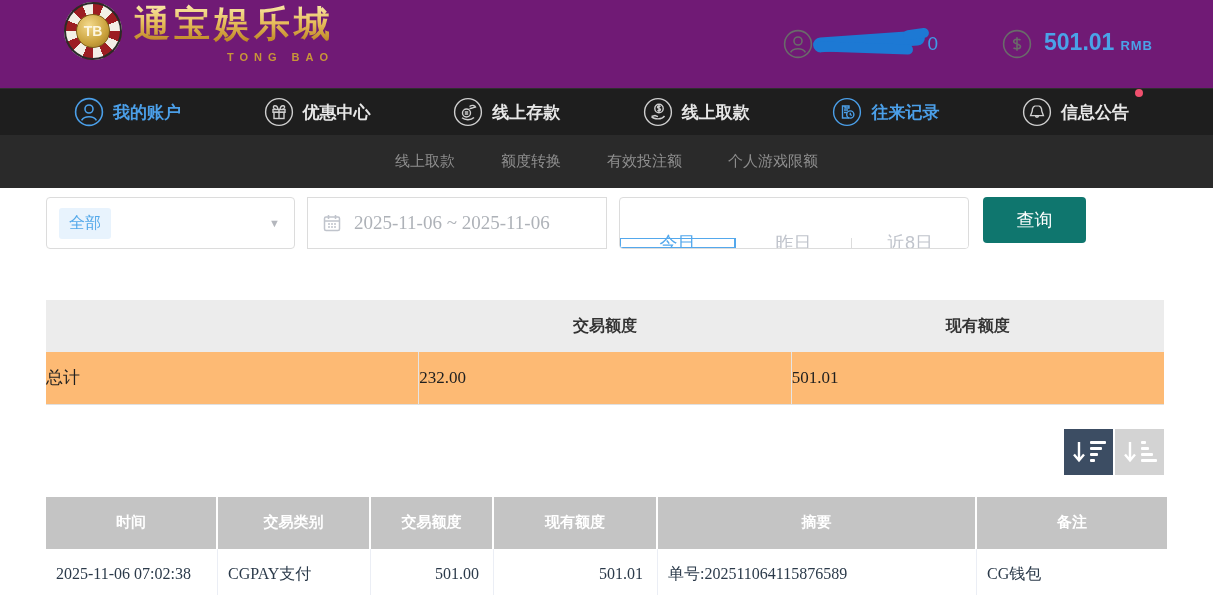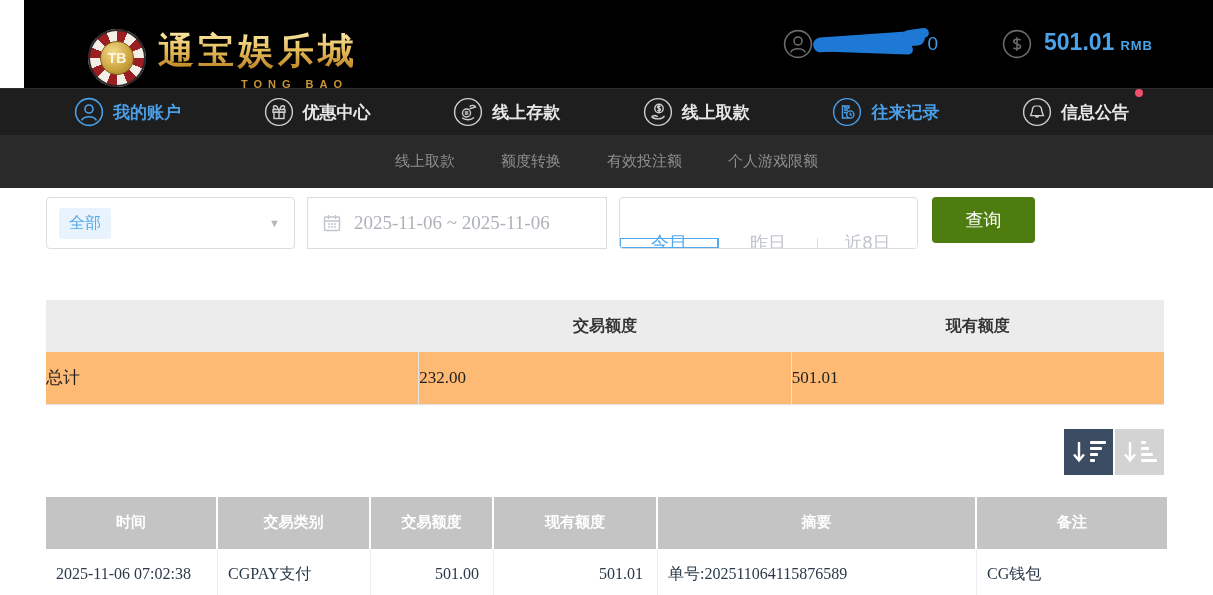--- a/index.html
+++ b/index.html
@@ -1,35 +1,35 @@
 <!DOCTYPE html>
 <html><head>
 <meta charset="utf-8">
 <style>
   * { margin:0; padding:0; box-sizing:border-box; }
   html,body { width:1213px; height:595px; overflow:hidden; background:#fff;
     font-family:"Liberation Sans", sans-serif; }
   .num { font-family:"Liberation Serif", serif; }
 
   
-  .topbar { height:88px; background:#000000; display:flex; align-items:flex-end; position:relative;margin-left:24px; }
+  .topbar { height:88px; background:#701a75; display:flex; align-items:flex-start; position:relative; }
   .logo-wrap { display:flex; align-items:center; margin-left:64px; }
   .chip { width:58px; height:58px; border-radius:50%;
     background:repeating-conic-gradient(#9c1d22 0deg 22.5deg, #f3efe6 22.5deg 45deg);
     display:flex; align-items:center; justify-content:center;
     box-shadow:0 0 0 2px #2a2a2a inset; }
   .chip-center { width:34px; height:34px; border-radius:50%;
     background:radial-gradient(circle at 38% 32%, #f3d98b, #caa23c 60%, #9a7420);
     border:1px solid #7a5c18; color:#fdf6e0; font-weight:bold; font-size:14px;
     display:flex; align-items:center; justify-content:center; }
   .logo-text { margin-left:12px; position:relative; padding-bottom:12px; }
   .logo-title { font-size:36px; font-weight:bold; letter-spacing:4px;
     background:linear-gradient(180deg,#f9e7a6 10%, #e8bf5e 45%, #b97f1d 90%);
     -webkit-background-clip:text; background-clip:text; color:transparent; }
-  .logo-sub { position:absolute; right:10px; bottom:-2px; font-size:11px; font-weight:bold;
+  .logo-sub { position:absolute; right:0; bottom:-2px; font-size:11px; font-weight:bold;
     letter-spacing:6px; color:#c89638; }
 
   .top-right { position:absolute; right:60px; top:0; height:88px; display:flex; align-items:center; gap:64px; }
   .acct { display:flex; align-items:center; position:relative; }
   .ring-icon { width:30px; height:30px; color:#6a6a6a; flex:0 0 auto; }
   .scribble { position:relative; margin-left:6px; width:112px; height:26px; }
   .scribble .blob1 { position:absolute; left:-6px; top:3px; width:112px; height:15px;
     background:#1d79d4; border-radius:9px; transform:rotate(-4deg); }
   .scribble .blob2 { position:absolute; left:-2px; top:12px; width:96px; height:10px;
     background:#1d79d4; border-radius:6px; transform:rotate(2deg); }
@@ -63,26 +63,26 @@
     display:flex; align-items:center; padding:0 12px; position:relative; background:#fff; }
   .select-chip { background:#e8f3fd; color:#52a8ea; font-size:16px; padding:5px 10px;
     border-radius:3px; }
   .select-caret { position:absolute; right:14px; color:#b4b7bd; font-size:11px; }
   .date-box { width:300px; height:52px; border:1px solid #dcdcdc; border-radius:0;
     display:flex; align-items:center; margin-left:12px; padding:0 14px; gap:12px; background:#fff; }
   .cal-icon { width:20px; height:20px; color:#c0c4cc; }
   .date-text { color:#aeb2b8; font-size:19px; }
   .seg-group { display:flex; margin-left:12px; height:52px; border:1px solid #dcdcdc;
     border-radius:4px; overflow:hidden; }
-  .seg { width:99px; display:flex; align-items:center; justify-content:center;
+  .seg { width:116px; display:flex; align-items:center; justify-content:center;
     font-size:18px; color:#c0c4cc; background:#fff; cursor:pointer;
     border-right:1px solid #dcdcdc;margin-top:40px; }
   .seg:last-child { border-right:none; }
   .seg.active { color:#54a8ec; box-shadow:0 0 0 1px #54a8ec inset; border-right-color:#54a8ec; }
-  .search-btn { margin-left:14px; width:103px; height:46px; background:#4d7c0f; color:#fff;
+  .search-btn { margin-left:14px; width:103px; height:46px; background:#0f766e; color:#fff;
     font-size:18px; border:none; border-radius:4px; cursor:pointer; }
 
   
   .summary { width:1118px; margin:51px 0 0 46px; border-collapse:collapse; table-layout:fixed; }
   .summary thead td { background:#ececec; height:52px; text-align:center; font-weight:bold;
     color:#333; font-size:16px; }
   .summary tbody td { height:52px; text-align:left; color:#1f1f1f; font-size:17px;
     border-bottom:1px solid #e0e0e0; border-right:1px solid #e5e5e5; background:#fdba74; }
   .summary tbody td:last-child { border-right:none; }
 

